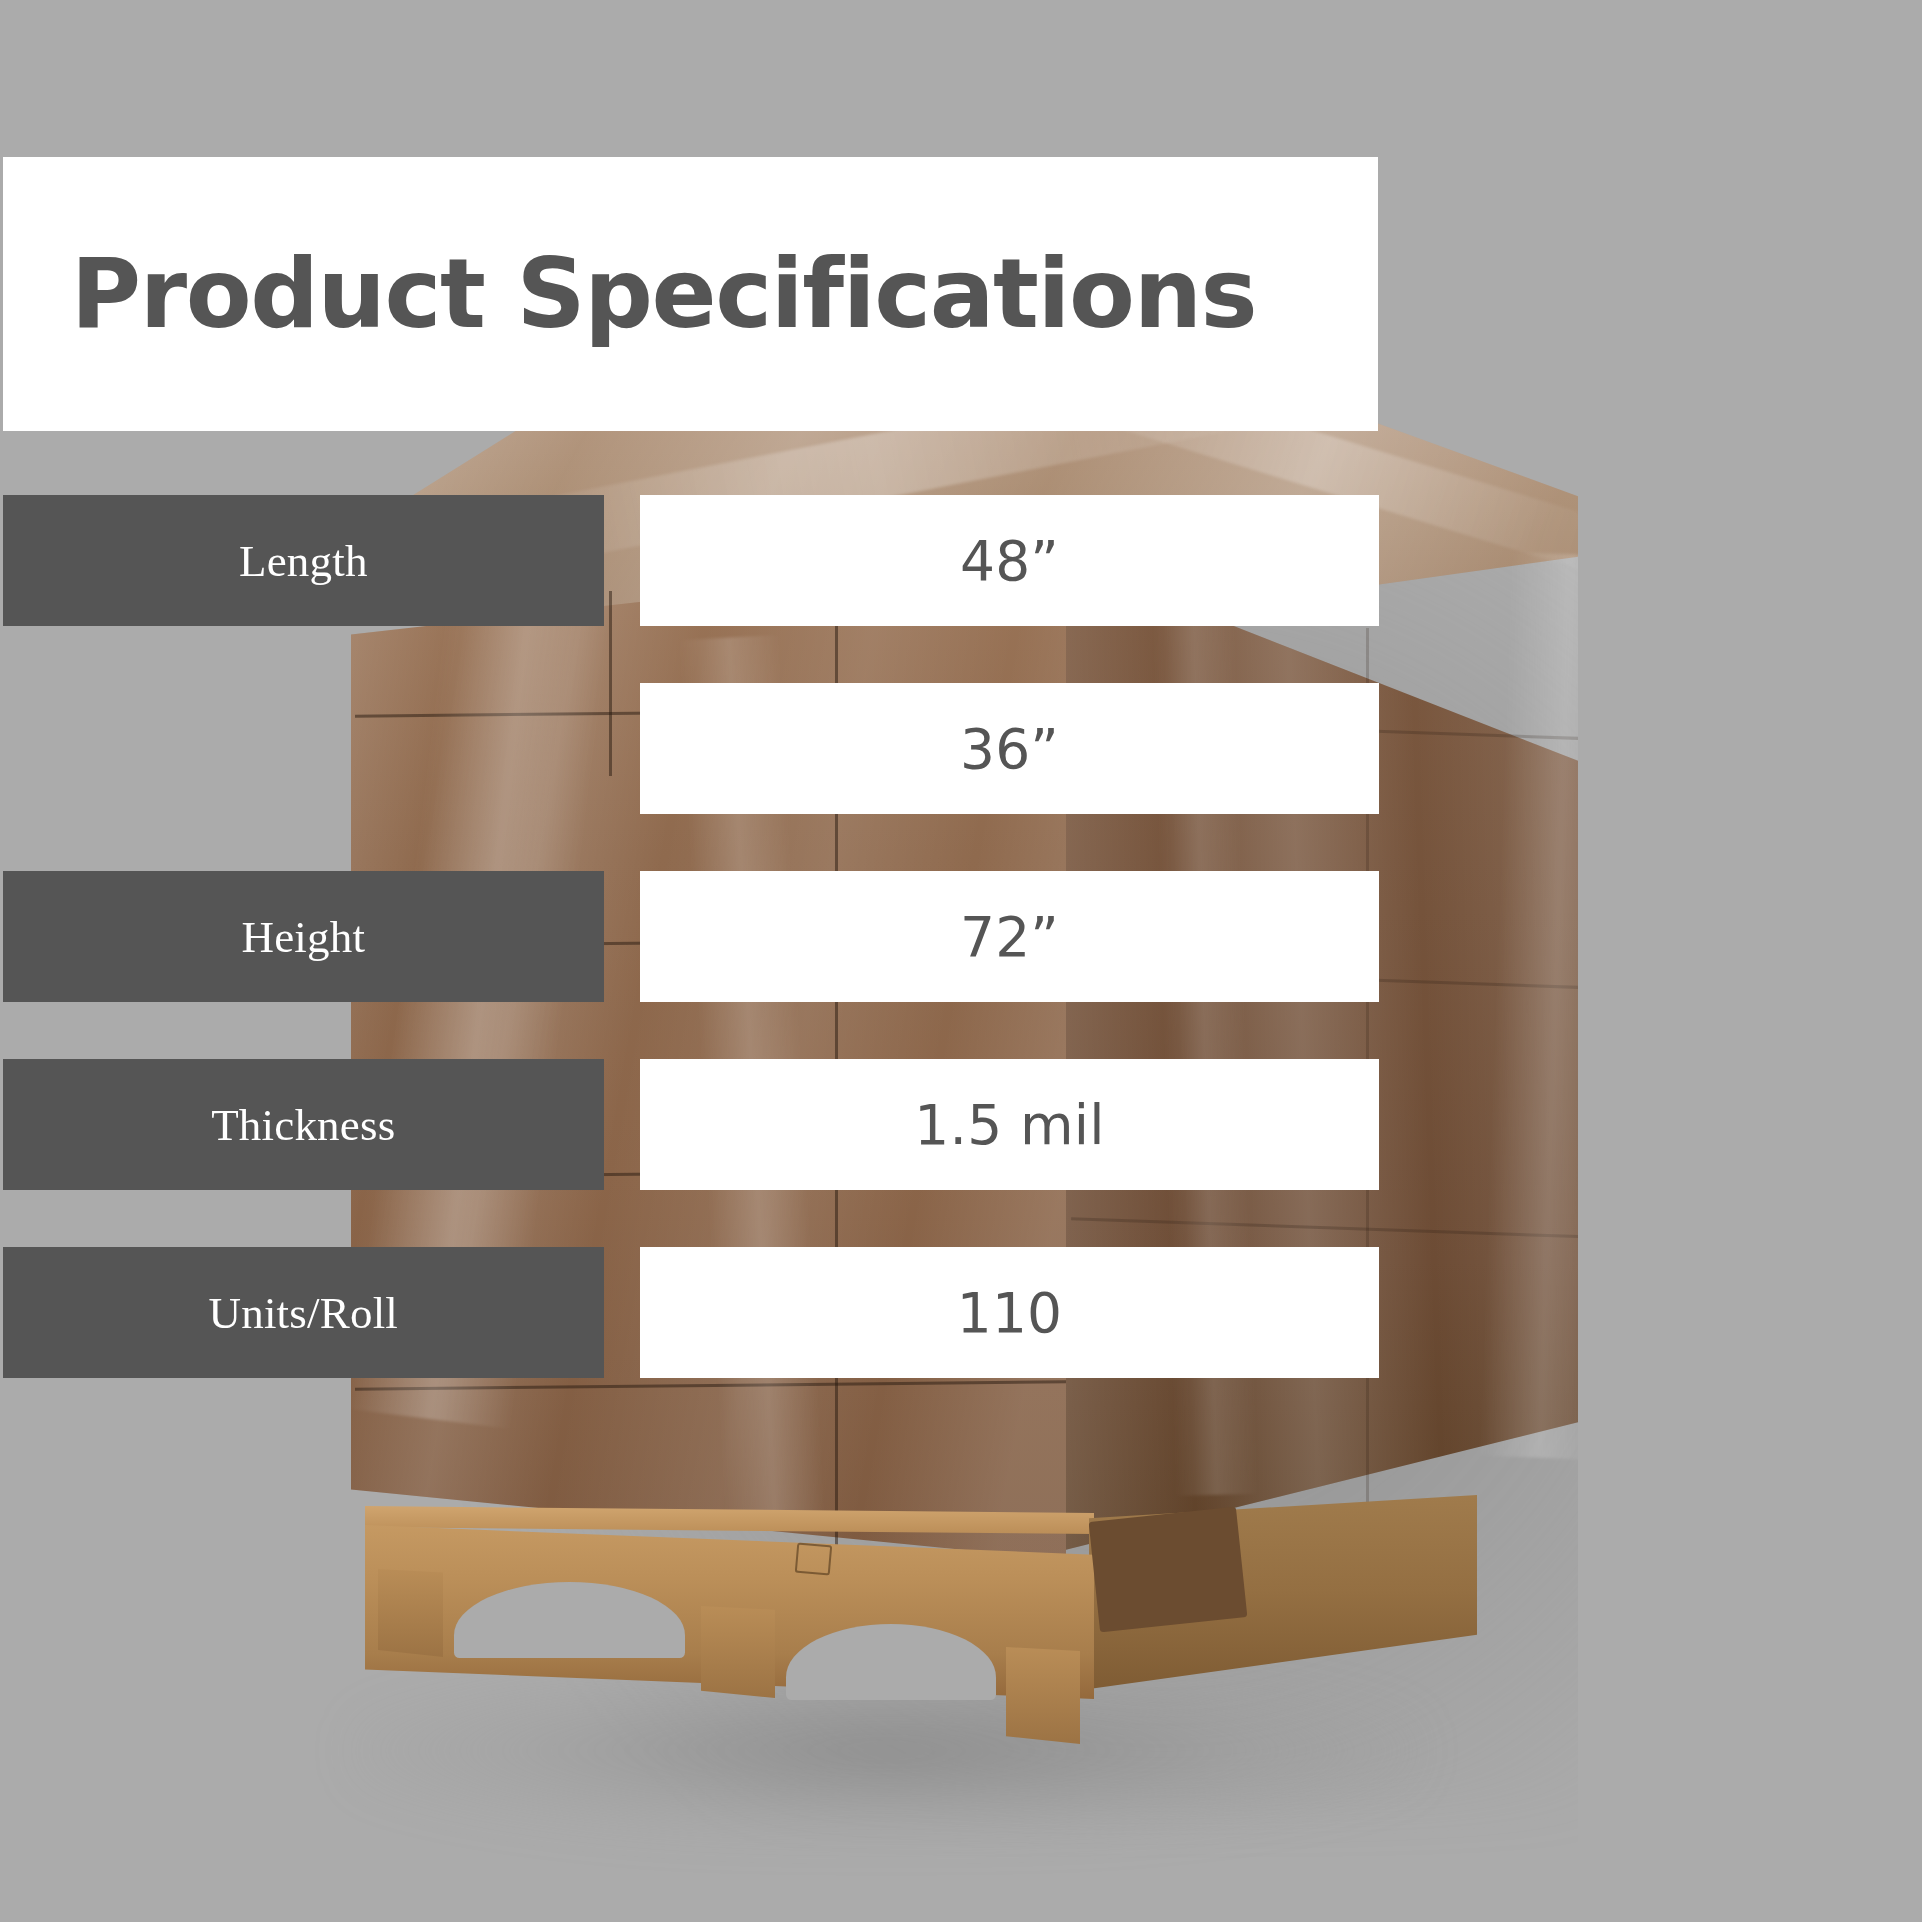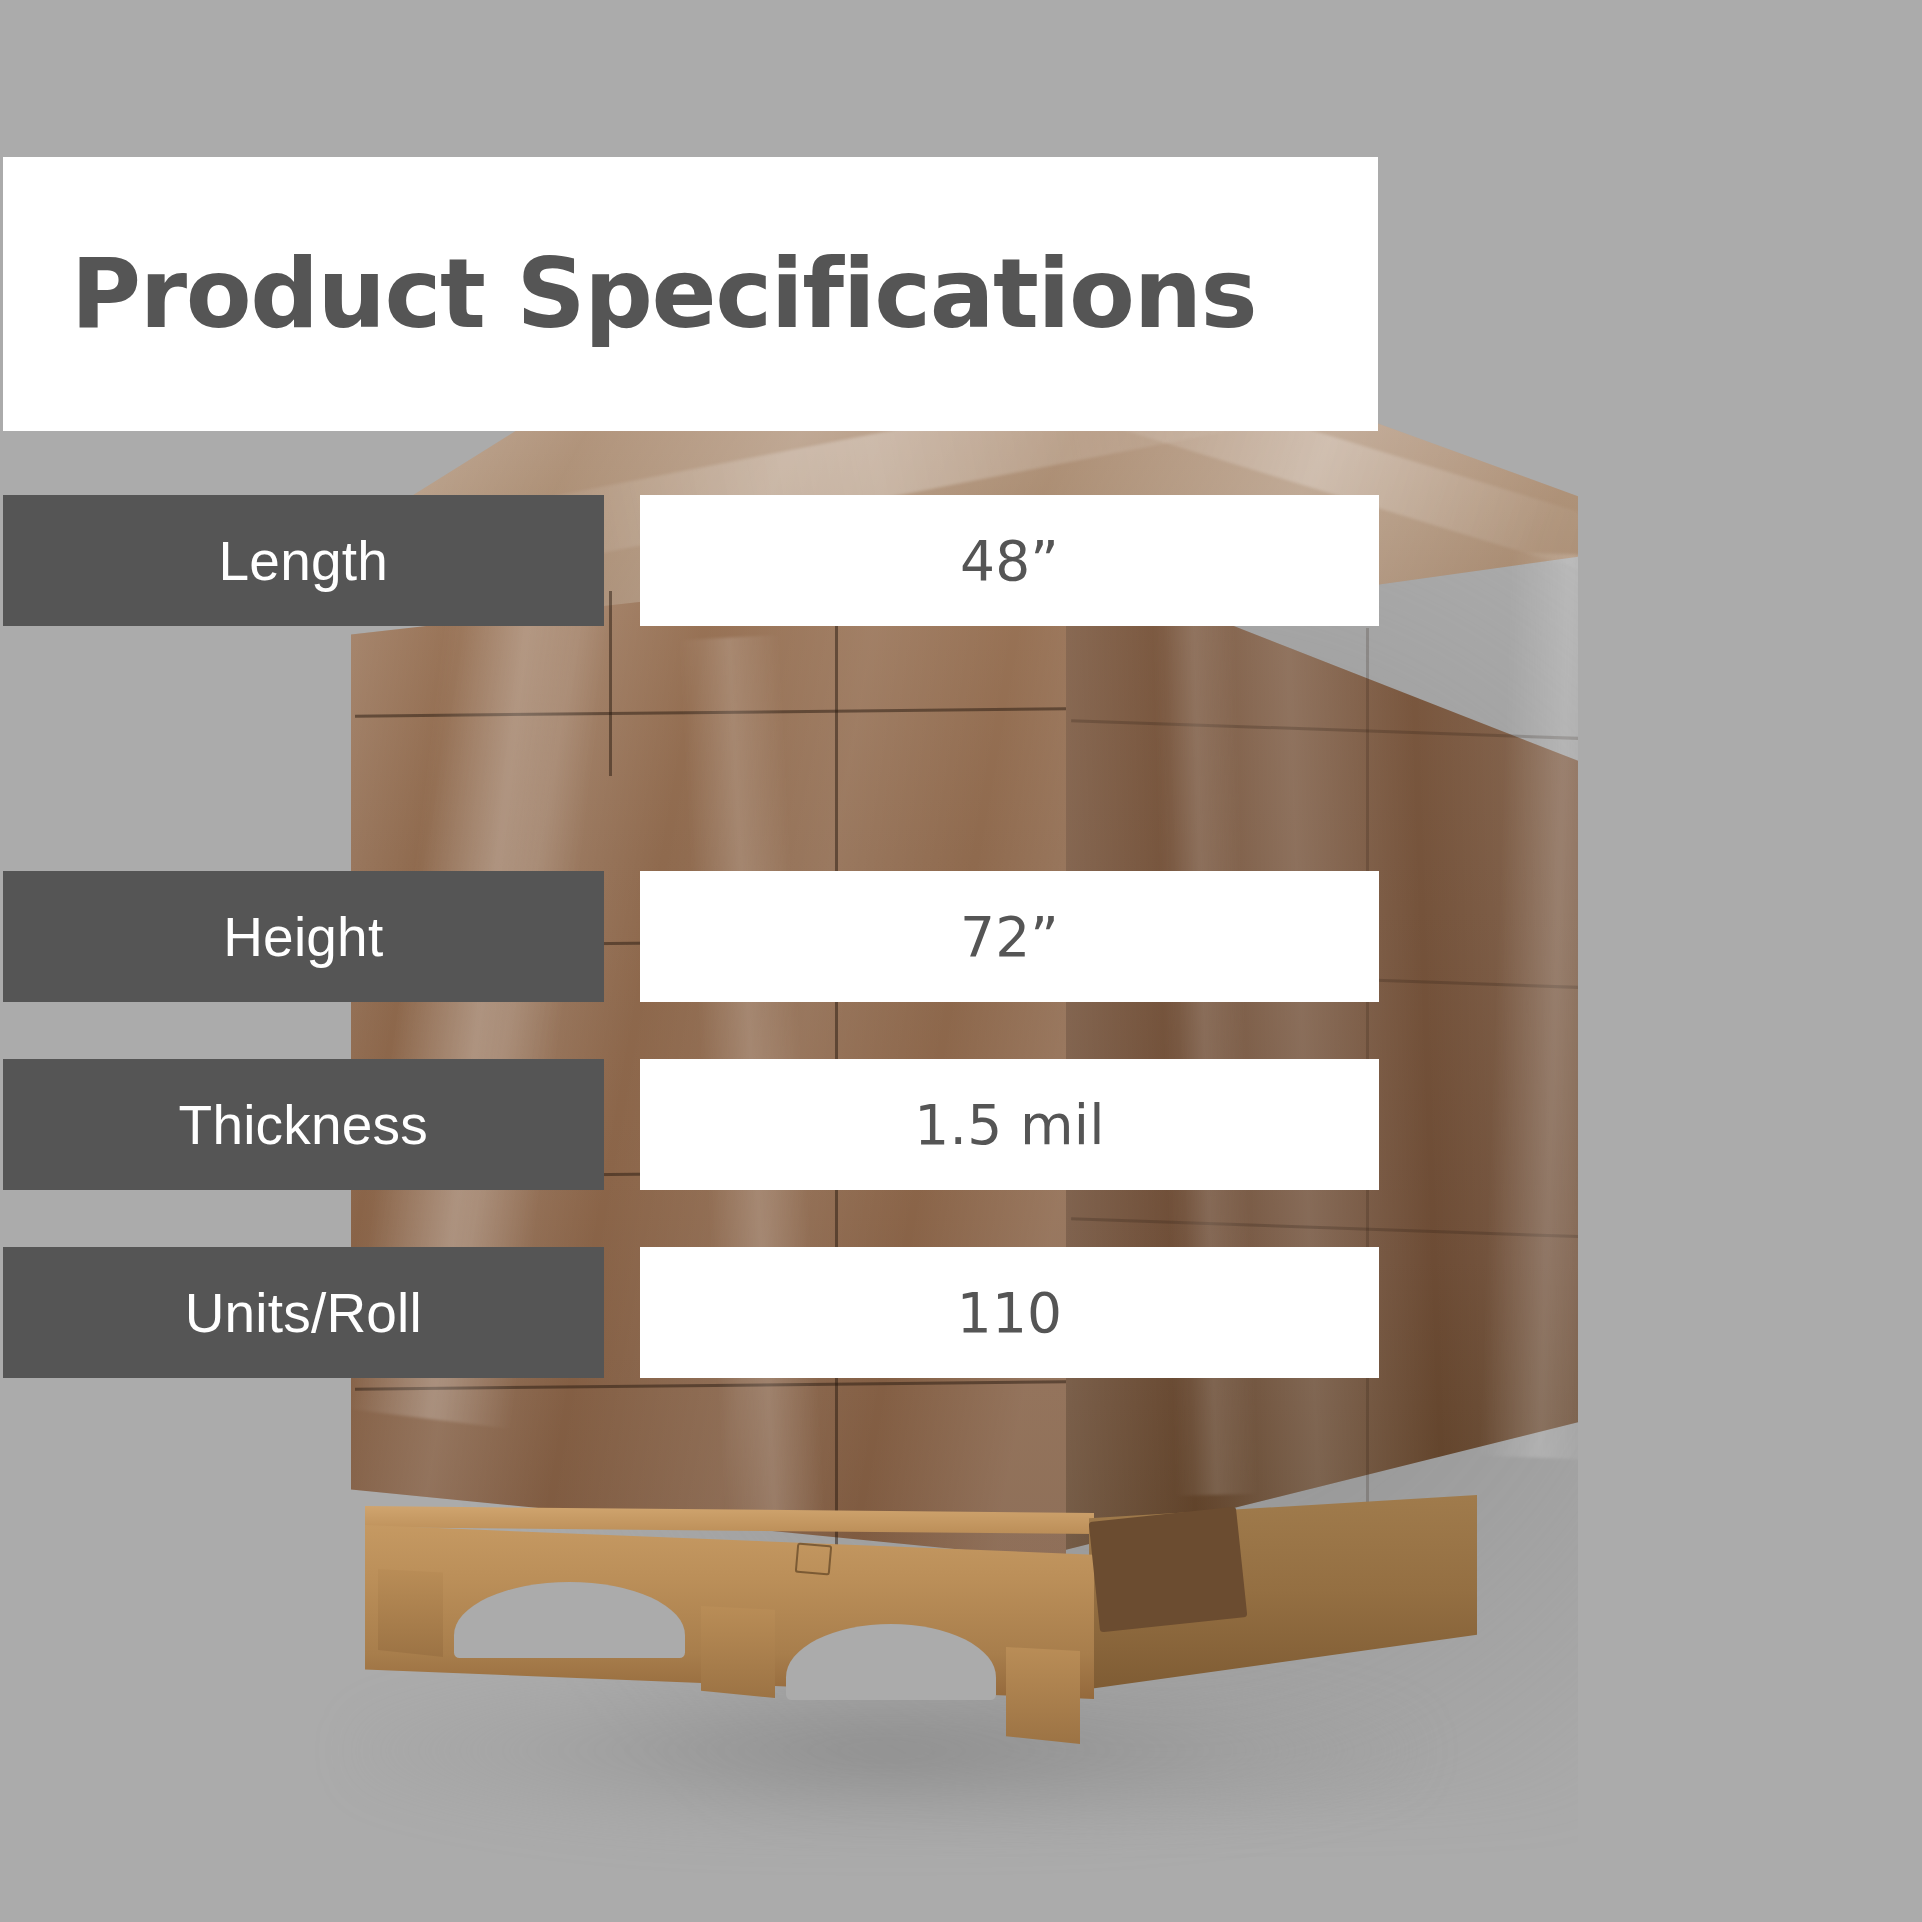--- a/index.html
+++ b/index.html
@@ -194,22 +194,22 @@
     top: 0;
     width: 601px;
     height: 131px;
     background: #555555;
     display: flex;
     align-items: center;
     justify-content: center;
   }
   .spec-label span {
     color: #ffffff;
-    font-family: Liberation Sans, sans-serif;
-    font-size: 55px;
+    font-family: Liberation Serif, serif;
+    font-size: 45px;
     font-weight: 400;
     letter-spacing: 0.2px;
     white-space: nowrap;
   }
 
   .spec-value {
     position: absolute;
     left: 640px;
     top: 0;
     width: 739px;
@@ -289,20 +289,23 @@
     <div class="spec-row">
       <div class="spec-label">
         <span>Length</span>
       </div>
       <div class="spec-value">
         <span>48”</span>
       </div>
     </div>
 
     <div class="spec-row">
+      <div class="spec-value">
+        <span>36”</span>
+      </div>
     </div>
 
     <div class="spec-row">
       <div class="spec-label">
         <span>Height</span>
       </div>
       <div class="spec-value">
         <span>72”</span>
       </div>
     </div>

